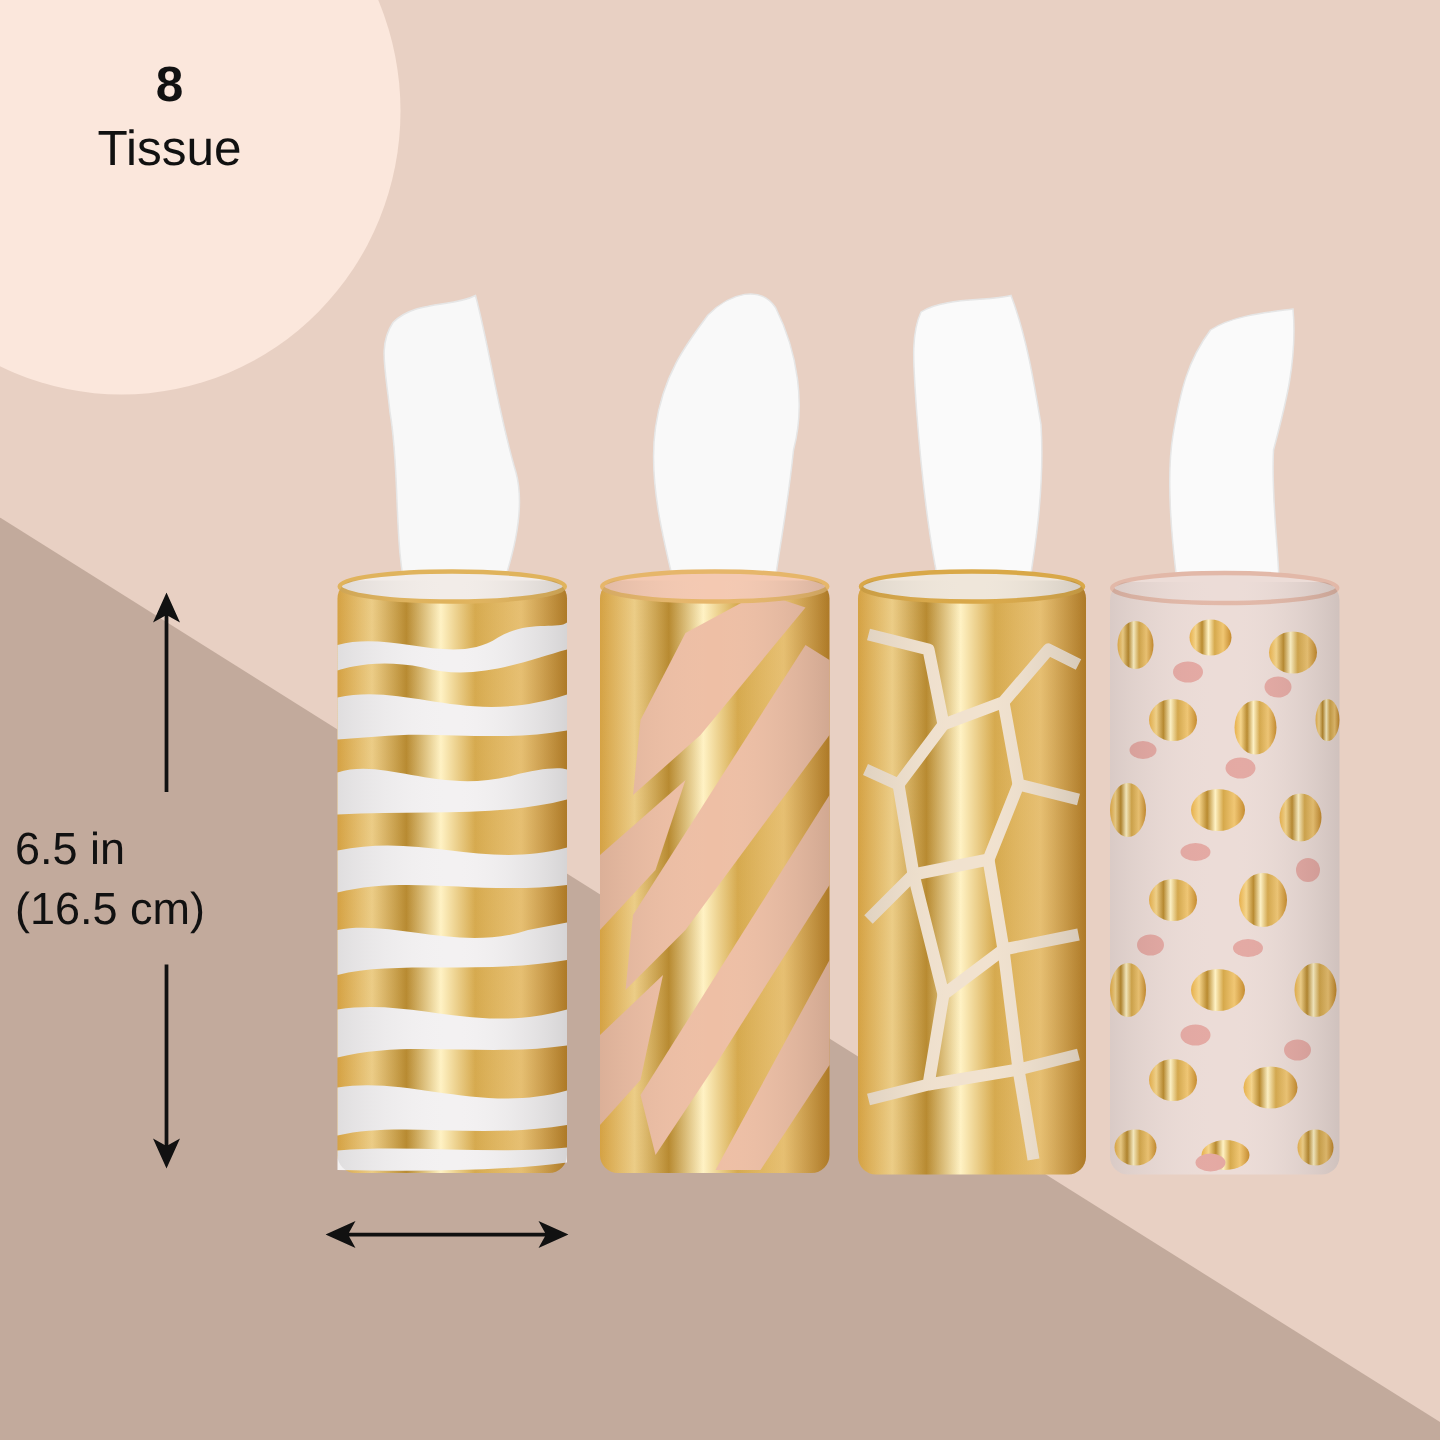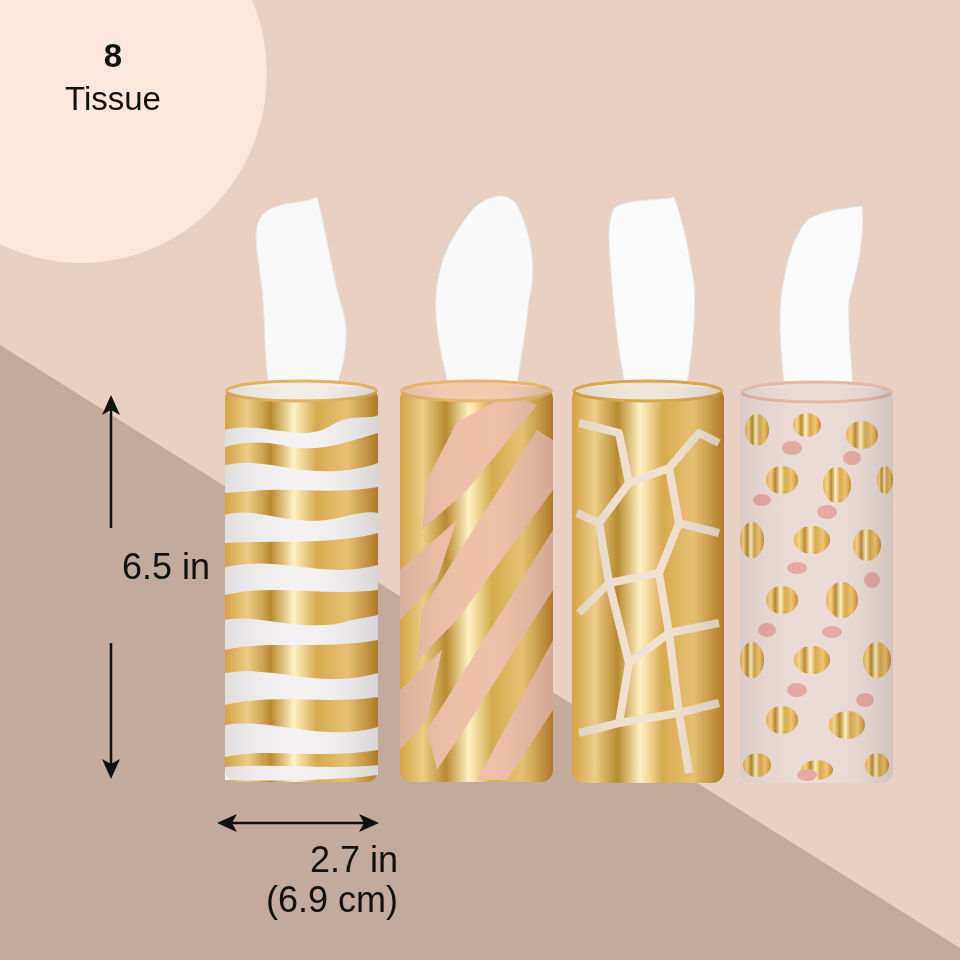--- a/index.html
+++ b/index.html
@@ -3,21 +3,21 @@
 <meta charset="utf-8">
 <style>
   html, body { margin: 0; padding: 0; }
   body { width: 960px; height: 960px; overflow: hidden; position: relative; background: #e8d0c3; font-family: "Liberation Sans", "DejaVu Sans", sans-serif; }
   .stage { position: absolute; inset: 0; width: 960px; height: 960px; }
   .bg-lower { position: absolute; inset: 0; background: #c2aa9c; clip-path: polygon(0 345px, 960px 948px, 960px 960px, 0 960px); }
   .badge { position: absolute; left: -105px; top: -115px; width: 372px; height: 378px; border-radius: 50%; background: #fbe7dc; }
   .badge-text { position: absolute; left: 0; top: 36px; width: 226px; text-align: center; color: #111; }
   .badge-count { font-weight: bold; font-size: 33px; line-height: 40px; }
   .badge-label { font-size: 33px; line-height: 45px; }
-  .dim-text { position: absolute; color: #111; font-size: 36px; line-height: 40px; text-align: right; white-space: nowrap; }
+  .dim-text { position: absolute; color: #111; font-size: 30px; line-height: 40px; text-align: left; white-space: nowrap; }
   .tube { position: absolute; }
   svg { display: block; }
 </style>
 </head>
 <body>
 
 <div class="stage">
   <div class="bg-lower"></div>
 
   <div class="badge"></div>
@@ -27,31 +27,28 @@
   </div>
 
   <svg class="tube" style="left:95px;top:395px" width="32" height="385">
     <line x1="16" y1="8" x2="16" y2="133" stroke="#111" stroke-width="2.5"></line>
     <polygon points="16,0 7,20 16,15 25,20" fill="#111"></polygon>
     <line x1="16" y1="248" x2="16" y2="375" stroke="#111" stroke-width="2.5"></line>
     <polygon points="16,384 7,364 16,369 25,364" fill="#111"></polygon>
   </svg>
   <div class="dim-text" style="left:10px;top:547px;width:200px">
     <div>6.5 in</div>
+    <div>(16.5 cm)</div>
   </div>
 
   <svg class="tube" style="left:217px;top:810px" width="162" height="26">
     <line x1="8" y1="13" x2="154" y2="13" stroke="#111" stroke-width="2.5"></line>
     <polygon points="0,13 20,4 15,13 20,22" fill="#111"></polygon>
     <polygon points="162,13 142,4 147,13 142,22" fill="#111"></polygon>
   </svg>
-  <div class="dim-text" style="left:198px;top:840px;width:200px">
-    <div>2.7 in</div>
-    <div>(6.9 cm)</div>
-  </div>
 
   <svg width="0" height="0" style="position:absolute">
     <defs>
       <linearGradient id="gold" x1="0" x2="1" y1="0" y2="0">
         <stop offset="0" stop-color="#e7b04a"></stop>
         <stop offset="0.15" stop-color="#f5d48a"></stop>
         <stop offset="0.3" stop-color="#b98a2e"></stop>
         <stop offset="0.45" stop-color="#fff2c4"></stop>
         <stop offset="0.6" stop-color="#d6a94c"></stop>
         <stop offset="0.8" stop-color="#f0c673"></stop>

